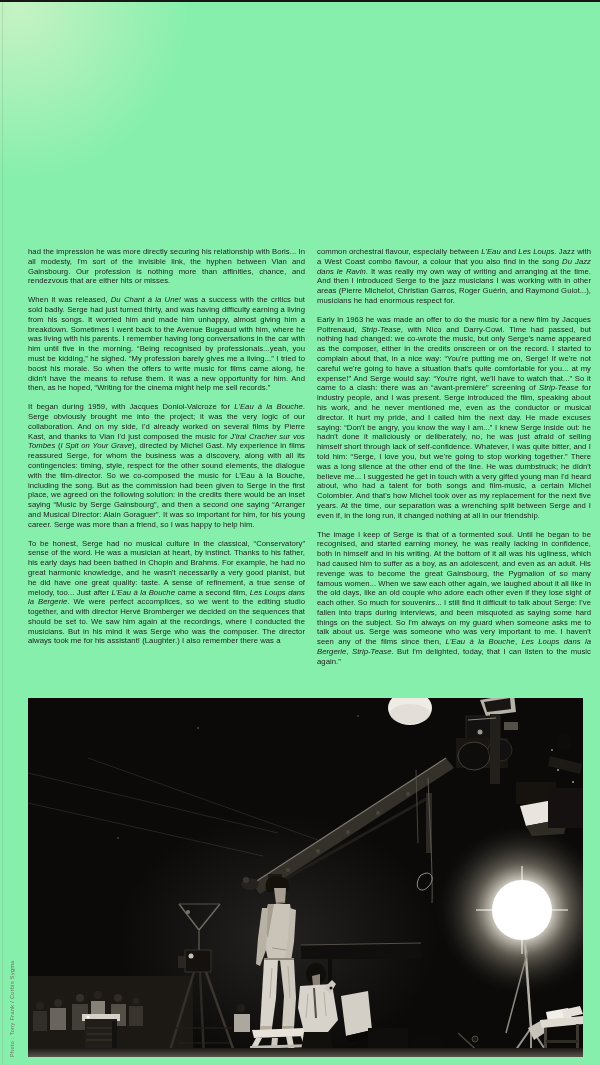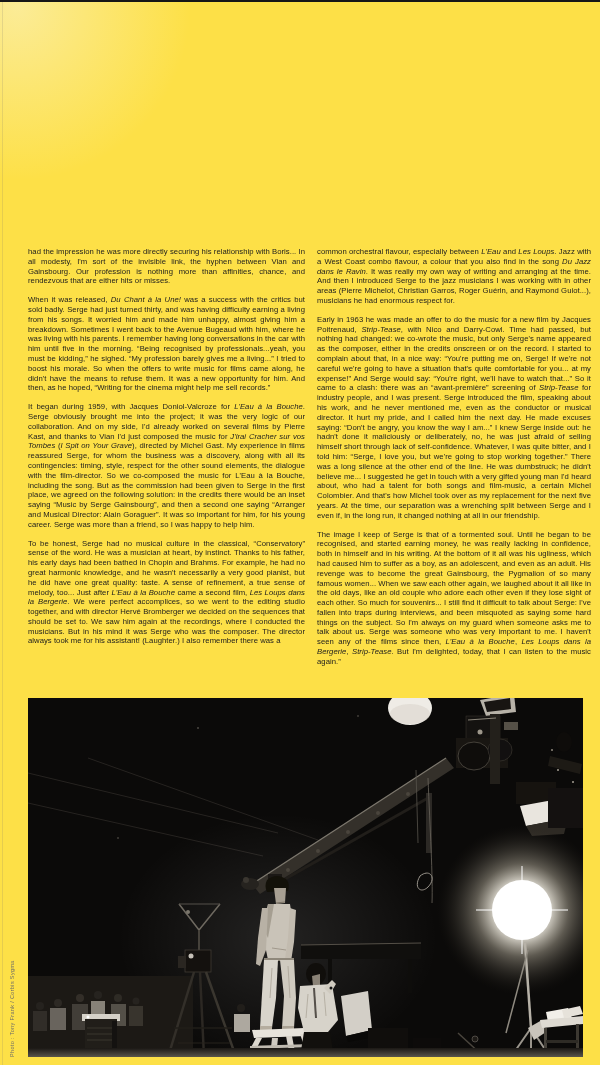--- a/index.html
+++ b/index.html
@@ -1,18 +1,18 @@
 <!DOCTYPE html>
 <html><head>
 <meta charset="utf-8">
 <style>
   html,body{margin:0;padding:0;background:#e9e8e4;}
   .page{
     position:relative;width:600px;height:1065px;margin:0 auto;
-    background:#fde047;overflow:hidden;
+    background:#86efac;overflow:hidden;
     font-family:"Liberation Sans","DejaVu Sans",sans-serif;
   }
   .page::before{
     content:"";position:absolute;left:0;top:0;width:220px;height:180px;
     background:radial-gradient(circle at 8% 4%, rgba(250,245,215,0.55), rgba(250,245,215,0) 65%);
     pointer-events:none;
   }
   .top-rule{position:absolute;left:0;top:0;width:600px;height:2px;background:#161616;}
   .left-scan-line{position:absolute;left:2px;top:2px;width:1px;height:1063px;background:rgba(120,118,112,0.18);}
   .col{

